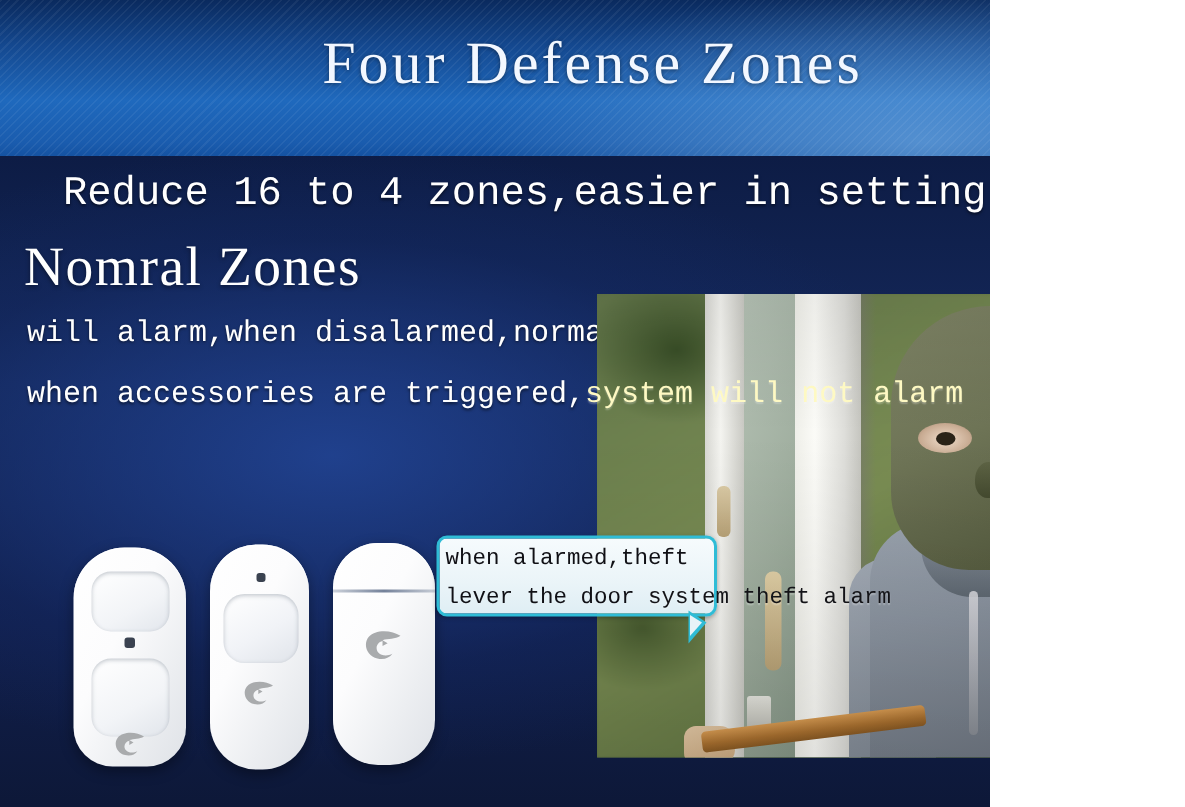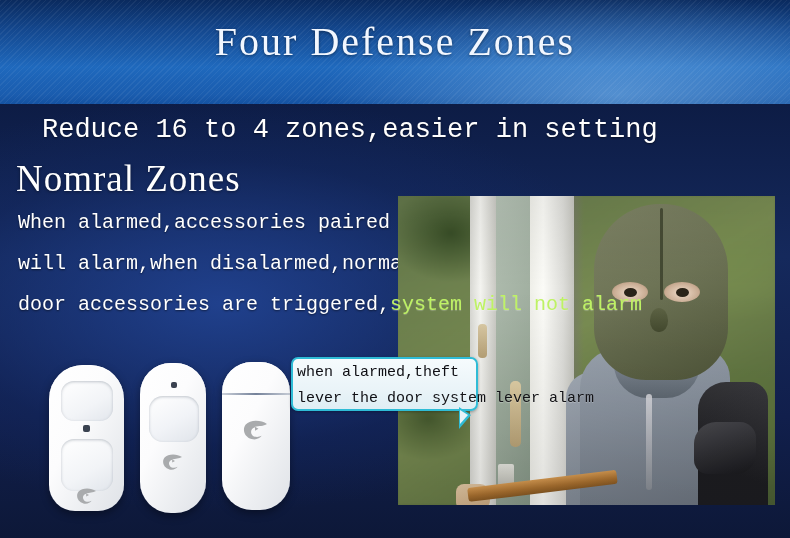--- a/index.html
+++ b/index.html
@@ -3,21 +3,21 @@
 <meta charset="utf-8">
 <style>
   * { box-sizing: border-box; margin: 0; padding: 0; }
   html, body {
     width: 790px; height: 538px;
     overflow: hidden;
     font-family: "Liberation Sans", sans-serif;
   }
   #poster {
     position: relative;
-    width: 790px; height: 538px;
+    width: 660px; height: 538px;
     background: #111e46;
     overflow: hidden;
   }
 
   
   #header-band {
     position: absolute; left: 0; top: 0;
     width: 790px; height: 108px;
     background:
       repeating-linear-gradient(135deg,
@@ -90,21 +90,21 @@
   #normal-zone-desc .desc-line.overlap {
     position: relative;
     z-index: 6;
     color: transparent;
   }
   .overlap .seg-light {
     color: #ffffff;
     text-shadow: 0 1px 2px rgba(0,0,0,.55);
   }
   .overlap .seg-dark {
-    color: #bef264;
+    color: #fef9c3;
     text-shadow: 0 1px 1px rgba(255,255,255,.25);
   }
 
   
   #burglar-photo {
     position: absolute; left: 398px; top: 196px;
     width: 377px; height: 309px;
     overflow: hidden;
     background: linear-gradient(160deg, #5f7344 0%, #6d8049 40%, #4e6236 100%);
     z-index: 2;
@@ -376,30 +376,29 @@
     <div class="nose"></div>
     <div class="hand"></div>
     <div class="crowbar"></div>
     <div class="photo-shade"></div>
   </div>
 
   <div id="subtitle">Reduce 16 to 4 zones,easier in setting</div>
   <div id="section-heading">Nomral Zones</div>
 
   <div id="normal-zone-desc">
-    <div class="desc-line">When alarmed,accessories paired</div>
     <div class="desc-line">will alarm,when disalarmed,normal</div>
-    <div class="desc-line overlap zbump"><span class="seg-light">door accessories are triggered,</span><span class="seg-dark">system will not alarm</span></div>
+    <div class="desc-line overlap zbump"><span class="seg-light">when accessories are triggered,</span><span class="seg-dark">system will not alarm</span></div>
   </div>
 
   <div id="callout"></div>
   <div id="callout-tail"></div>
   <div id="callout-lines">
     <div class="call-line">when alarmed,theft</div>
-    <div class="call-line spill"><span>lever the door </span><span class="seg-dark">system lever alarm</span></div>
+    <div class="call-line spill"><span>lever the door </span><span class="seg-dark">system theft alarm</span></div>
   </div>
 
   <div class="device" id="device-pir-large">
     <div class="lens-top"></div>
     <div class="led"></div>
     <div class="lens-bottom"></div>
     <div class="brand">
       <svg width="22" height="18" viewBox="0 0 22 18" aria-hidden="true">
         <path d="M20 4 C15 0.5 6 0.5 2.6 4.6 C-0.6 8.6 1.6 15 7.4 16.4 C11 17.3 14 16 15.6 13.8 C13 15.2 9.6 15 8 13.2 C6 11 7 7.6 10.2 6.8 L10.2 9.6 L13 8 L10.2 6.4 C13.4 5.4 17 6 20 4 Z" fill="#a9abad"></path>
       </svg>

